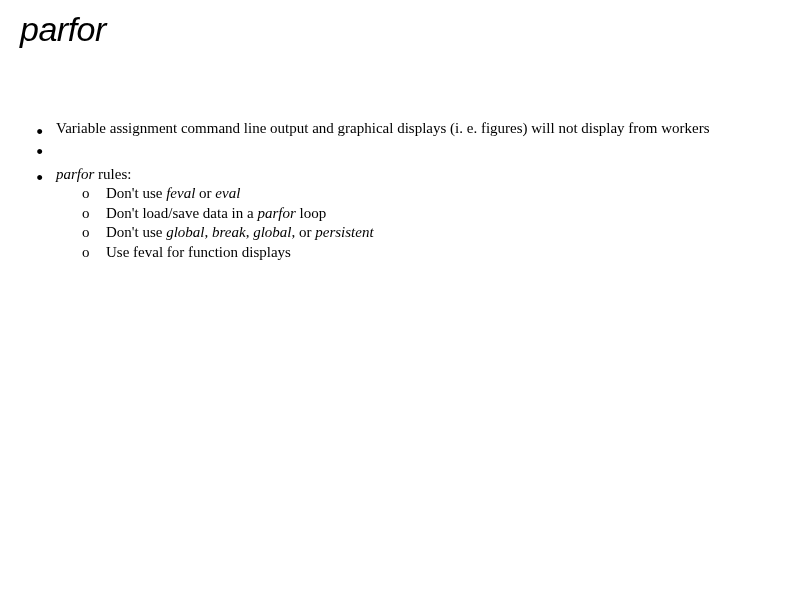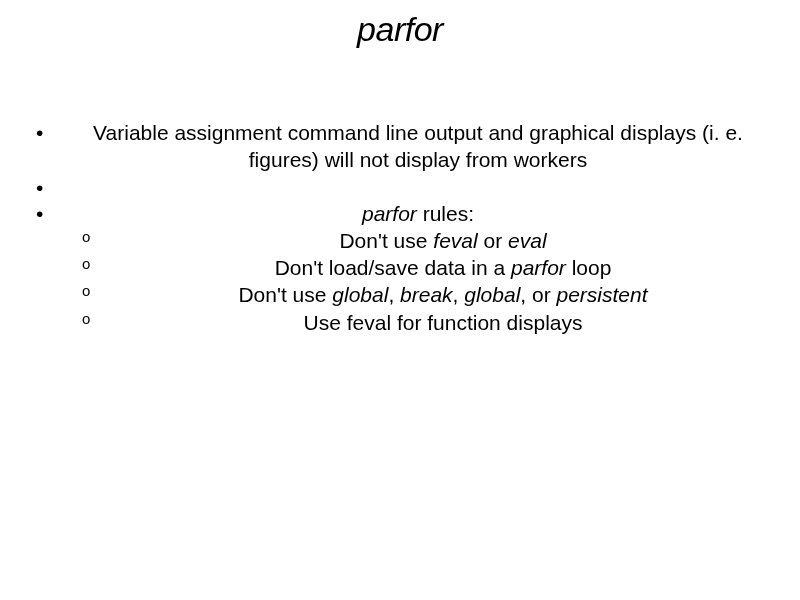--- a/index.html
+++ b/index.html
@@ -1,15 +1,15 @@
 <!DOCTYPE html>
 <html><head>
 <meta charset="utf-8">
 <style>
-  * { margin: 0; padding: 0; box-sizing: border-box; text-align: center; }
+  * { margin: 0; padding: 0; box-sizing: border-box; }
   body {
     width: 800px;
     height: 600px;
     background: #fff;
     font-family: Arial, Helvetica, sans-serif;
     color: #000;
     overflow: hidden;
   }
   .slide {
     width: 100%;
@@ -21,22 +21,23 @@
     font-style: italic;
     font-weight: normal;
     margin-bottom: 70px;
     letter-spacing: -0.5px;
   }
   .content {
     padding-left: 12px;
   }
   ul.top {
     list-style: none;
-    font-size: 21px;
+    font-size: 15px;
     line-height: 1.3;
+    font-family: Liberation Serif, serif;
   }
   ul.top > li {
     position: relative;
     padding-left: 24px;
     margin-bottom: 0;
   }
   ul.top > li::before {
     content: "•";
     position: absolute;
     left: 4px;

